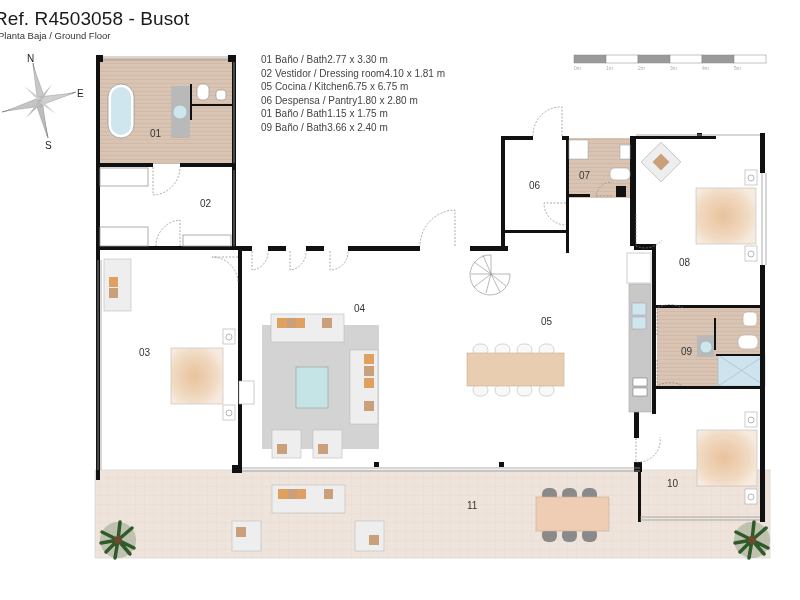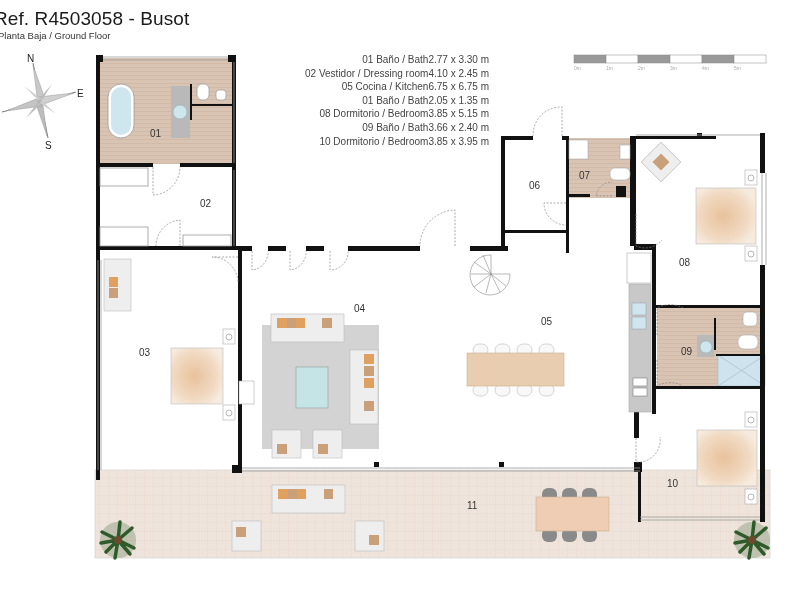--- a/index.html
+++ b/index.html
@@ -1,61 +1,57 @@
 <!DOCTYPE html>
 <html><head>
 <meta charset="utf-8">
 <style>
   html, body { margin: 0; padding: 0; background: #ffffff; }
   body { width: 800px; height: 600px; position: relative; overflow: hidden;
          font-family: "Liberation Sans", sans-serif; color: #222; }
   .title { position: absolute; left: -6px; top: 8px; font-size: 19px; color: #1a1a1a; letter-spacing: 0.1px; }
   .subtitle { position: absolute; left: -2px; top: 30px; font-size: 9.5px; color: #333; }
   .legend { position: absolute; left: 261px; top: 53px; font-size: 10px; color: #444; line-height: 13.6px; }
-  .legend-row { display: flex; width: 228px; justify-content: flex-end; }
+  .legend-row { display: flex; width: 228px; justify-content: flex-start; }
   .legend-row .dim { text-align: right; }
   svg.plan { position: absolute; left: 0; top: 0; }
   .room-label { font-family: "Liberation Sans", sans-serif; font-size: 10px; fill: #333; }
   .compass-label { font-family: "Liberation Sans", sans-serif; font-size: 10px; fill: #222; }
   .scale-label { font-family: "Liberation Sans", sans-serif; font-size: 5px; fill: #aaa; }
 </style>
 </head>
 <body>
 
 <div class="title">Ref. R4503058 - Busot</div>
 <div class="subtitle">Planta Baja / Ground Floor</div>
 
 <div class="legend">
   <div class="legend-row">
       <span>01 Baño / Bath</span>
       <span class="dim">2.77 x 3.30 m</span>
     </div>
   <div class="legend-row">
       <span>02 Vestidor / Dressing room</span>
-      <span class="dim">4.10 x 2.45 m</span>
+      <span class="dim">4.10 x 1.81 m</span>
     </div>
   <div class="legend-row">
       <span>05 Cocina / Kitchen</span>
       <span class="dim">6.75 x 6.75 m</span>
     </div>
   <div class="legend-row">
+      <span>06 Despensa / Pantry</span>
+      <span class="dim">1.80 x 2.80 m</span>
+    </div>
+  <div class="legend-row">
       <span>01 Baño / Bath</span>
-      <span class="dim">2.05 x 1.35 m</span>
-    </div>
-  <div class="legend-row">
-      <span>08 Dormitorio / Bedroom</span>
-      <span class="dim">3.85 x 5.15 m</span>
+      <span class="dim">1.15 x 1.75 m</span>
     </div>
   <div class="legend-row">
       <span>09 Baño / Bath</span>
       <span class="dim">3.66 x 2.40 m</span>
-    </div>
-  <div class="legend-row">
-      <span>10 Dormitorio / Bedroom</span>
-      <span class="dim">3.85 x 3.95 m</span>
     </div>
 </div>
 
 <svg class="plan" width="800" height="600" viewBox="0 0 800 600">
   <defs>
     <pattern id="woodlines" width="6" height="4" patternUnits="userSpaceOnUse">
       <rect width="6" height="4" fill="#d9c4b4"></rect>
       <line x1="0" y1="3.5" x2="6" y2="3.5" stroke="#ccb3a1" stroke-width="0.6"></line>
     </pattern>
     <pattern id="tiles" width="9" height="9" patternUnits="userSpaceOnUse">

